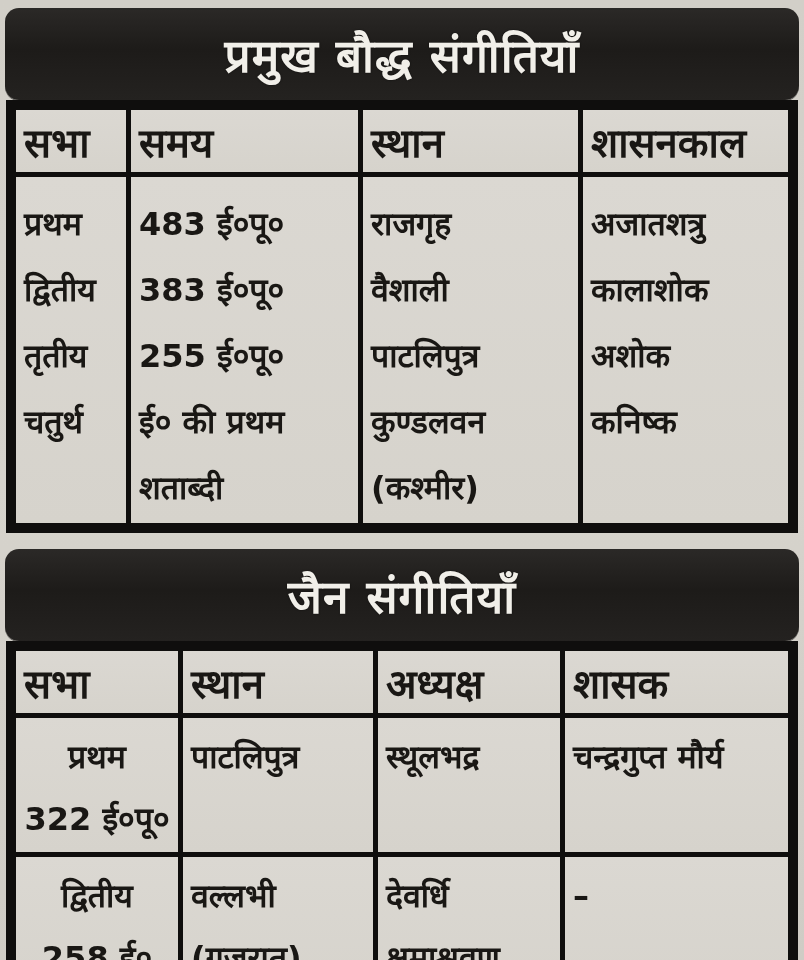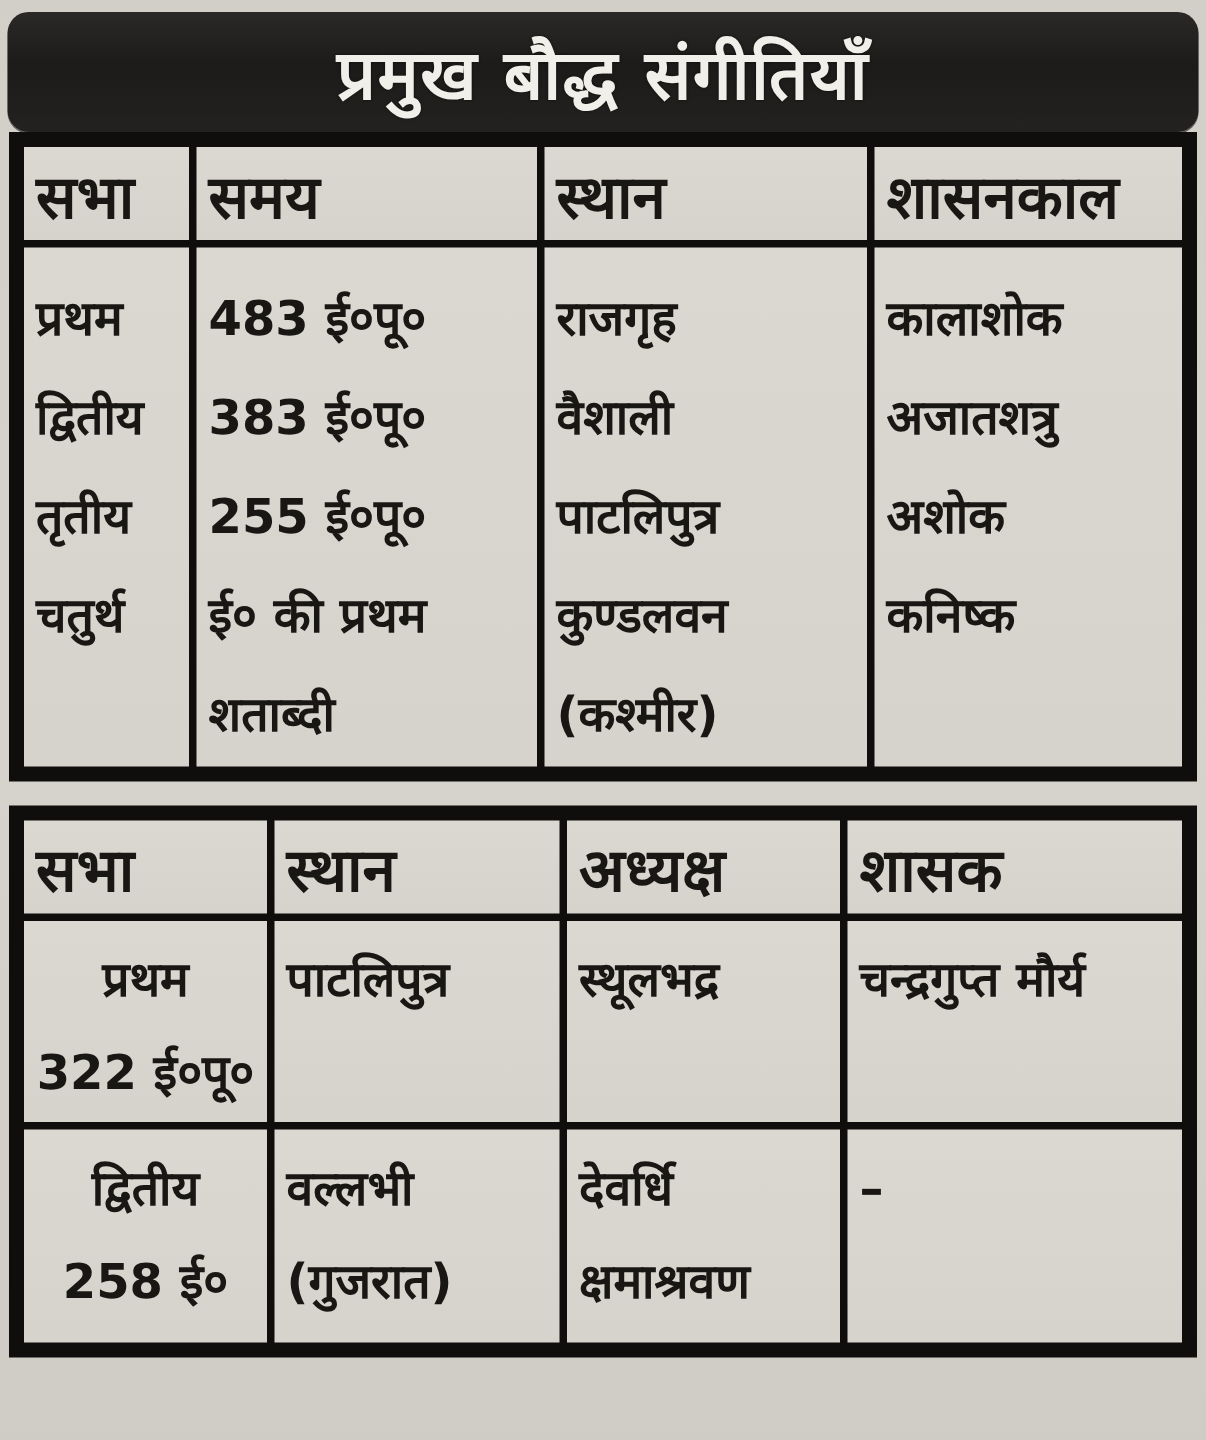--- a/index.html
+++ b/index.html
@@ -11,21 +11,21 @@
   }
   .page{
     box-sizing:border-box;
     width:804px;height:960px;
     padding:8px 3px 0 3px;
     background:
       linear-gradient(180deg, #d2cfc8 0%, #d6d3cc 50%, #cfccc5 100%);
   }
   
   .title-bar{
-    height:80px;
+    height:92px;
     margin:0 2px;
     border-radius:14px;
     background:linear-gradient(180deg,#2b2927 0%,#1d1b19 45%,#242220 100%);
     display:flex;align-items:center;justify-content:center;
     box-shadow:0 1px 0 rgba(0,0,0,.55);
   }
   .title-bar .title-text{
     color:#f1efe9;
     font-size:46px;
     font-weight:bold;
@@ -99,31 +99,34 @@
         <div class="ln">शताब्दी</div>
       </div>
       <div class="cell body">
         <div class="ln">राजगृह</div>
         <div class="ln">वैशाली</div>
         <div class="ln">पाटलिपुत्र</div>
         <div class="ln">कुण्डलवन</div>
         <div class="ln">(कश्मीर)</div>
       </div>
       <div class="cell body">
+        <div class="ln">अजातशत्रु</div>
         <div class="ln">कालाशोक</div>
-        <div class="ln">अजातशत्रु</div>
         <div class="ln">अशोक</div>
         <div class="ln">कनिष्क</div>
       </div>
     </div>
   </section>
 
   <div class="gap"></div>
 
   <section>
+    <div class="title-bar">
+      <span class="title-text">जैन संगीतियाँ</span>
+    </div>
 
     <div class="tbl tbl2">
 
       <div class="cell hdr">सभा</div>
       <div class="cell hdr">स्थान</div>
       <div class="cell hdr">अध्यक्ष</div>
       <div class="cell hdr">शासक</div>
 
       <div class="cell r1 c1">
         <div class="ln">प्रथम</div>

